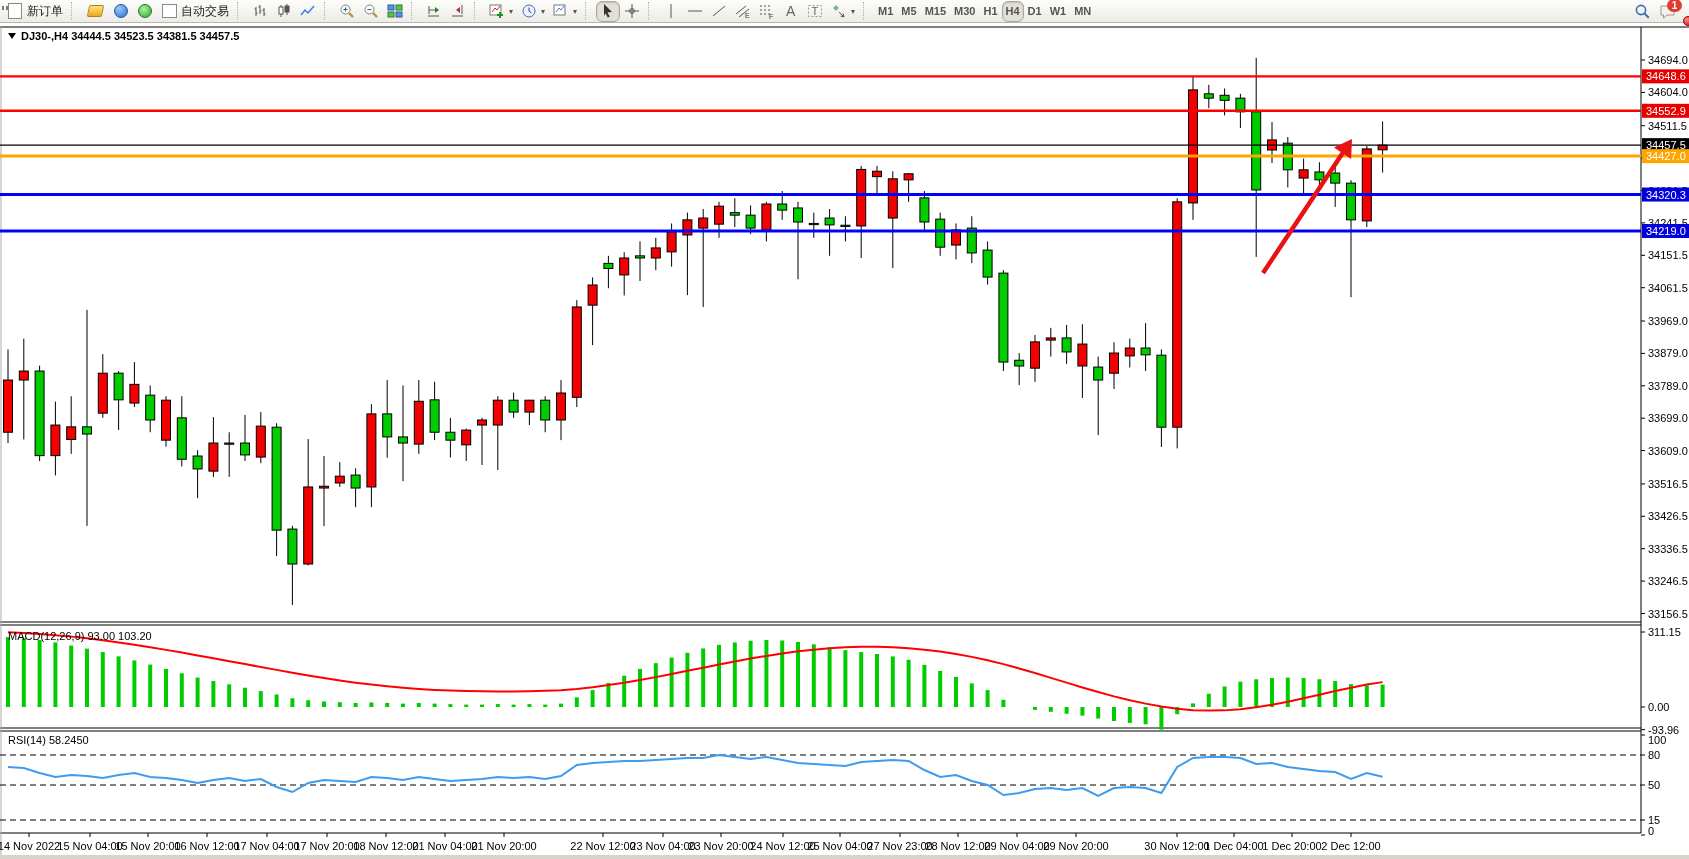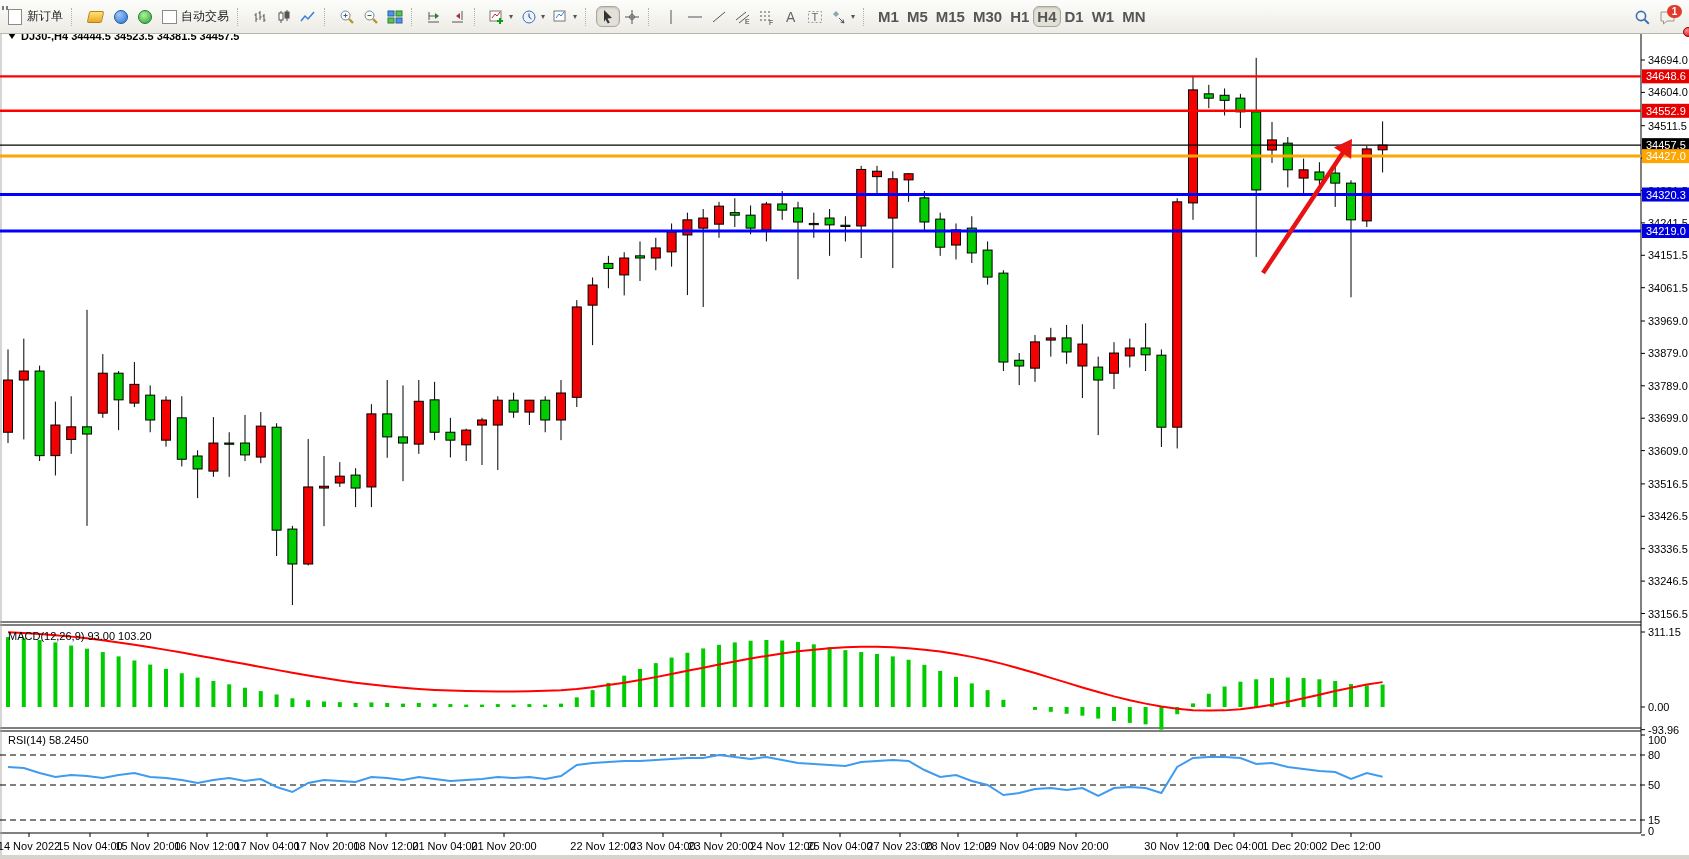--- a/index.html
+++ b/index.html
@@ -1,28 +1,28 @@
 <!DOCTYPE html>
 <html><head>
 <meta charset="utf-8">
 <style>
   html,body{margin:0;padding:0;background:#d8d4cc;}
   body{width:1689px;height:859px;position:relative;overflow:hidden;
        font-family:"Liberation Sans",sans-serif;-webkit-font-smoothing:none;}
   #stage{position:absolute;left:0;top:0;width:1689px;height:859px;background:#fff;}
   
-  #toolbar{position:absolute;left:0;top:0;width:1689px;height:34px;z-index:5;
+  #toolbar{position:absolute;left:0;top:0;width:1689px;height:23px;z-index:5;
     background:linear-gradient(#fdfdfb,#ecebe5);border-bottom:1px solid #b9b6ae;
     display:flex;align-items:center;padding:0 2px;box-sizing:border-box;font-size:12px;color:#333;}
   .tb-sep{width:7px;height:18px;border-left:1px dotted #b4b1a8;margin:0 3px 0 4px;}
   .tbtn{display:flex;align-items:center;gap:3px;height:19px;padding:0 3px;border:1px solid transparent;
     border-radius:2px;cursor:default;}
   .tbtn.active{background:#e3e0d7;border-color:#a9a69e;box-shadow:inset 0 1px 2px rgba(0,0,0,.15);border-radius:6px;}
   .tbtn .lbl{font-size:12px;color:#222;}
-  .tf .lbl{font-size:15px;font-weight:bold;color:#555;letter-spacing:0;}
+  .tf .lbl{font-size:11px;font-weight:bold;color:#555;letter-spacing:0;}
   .caret{font-size:8px;color:#555;margin-left:1px;}
   .icon{width:16px;height:16px;display:inline-block;position:relative;}
   .icon svg{position:absolute;left:0;top:0;}
   .i-neworder{background:#fff;border:1px solid #8a8a8a;width:12px;height:14px;margin:0 2px;}
   .i-neworder:after{content:"+";position:absolute;right:-6px;bottom:-7px;color:#0c9c0c;font-weight:bold;font-size:13px;}
   .i-market{width:13px;height:10px;margin:2px;background:linear-gradient(#ffe27a,#e8a921);border:1px solid #b97f12;border-radius:2px;transform:skewX(-12deg);}
   .i-community{width:14px;height:14px;margin:1px;border-radius:50%;background:radial-gradient(circle at 35% 30%,#9cc9f7,#2a6fd0);border:1px solid #1d55a6;box-sizing:border-box;}
   .i-signals{width:14px;height:14px;margin:1px;border-radius:50%;background:radial-gradient(circle at 40% 35%,#aef0a2,#27a52a);border:1px solid #1d7c20;box-sizing:border-box;}
   .i-autotrade{background:#fff;border:1px solid #8a8a8a;width:13px;height:12px;margin:1px;}
   .i-autotrade:before{content:"";position:absolute;left:2px;top:6px;width:8px;height:4px;

